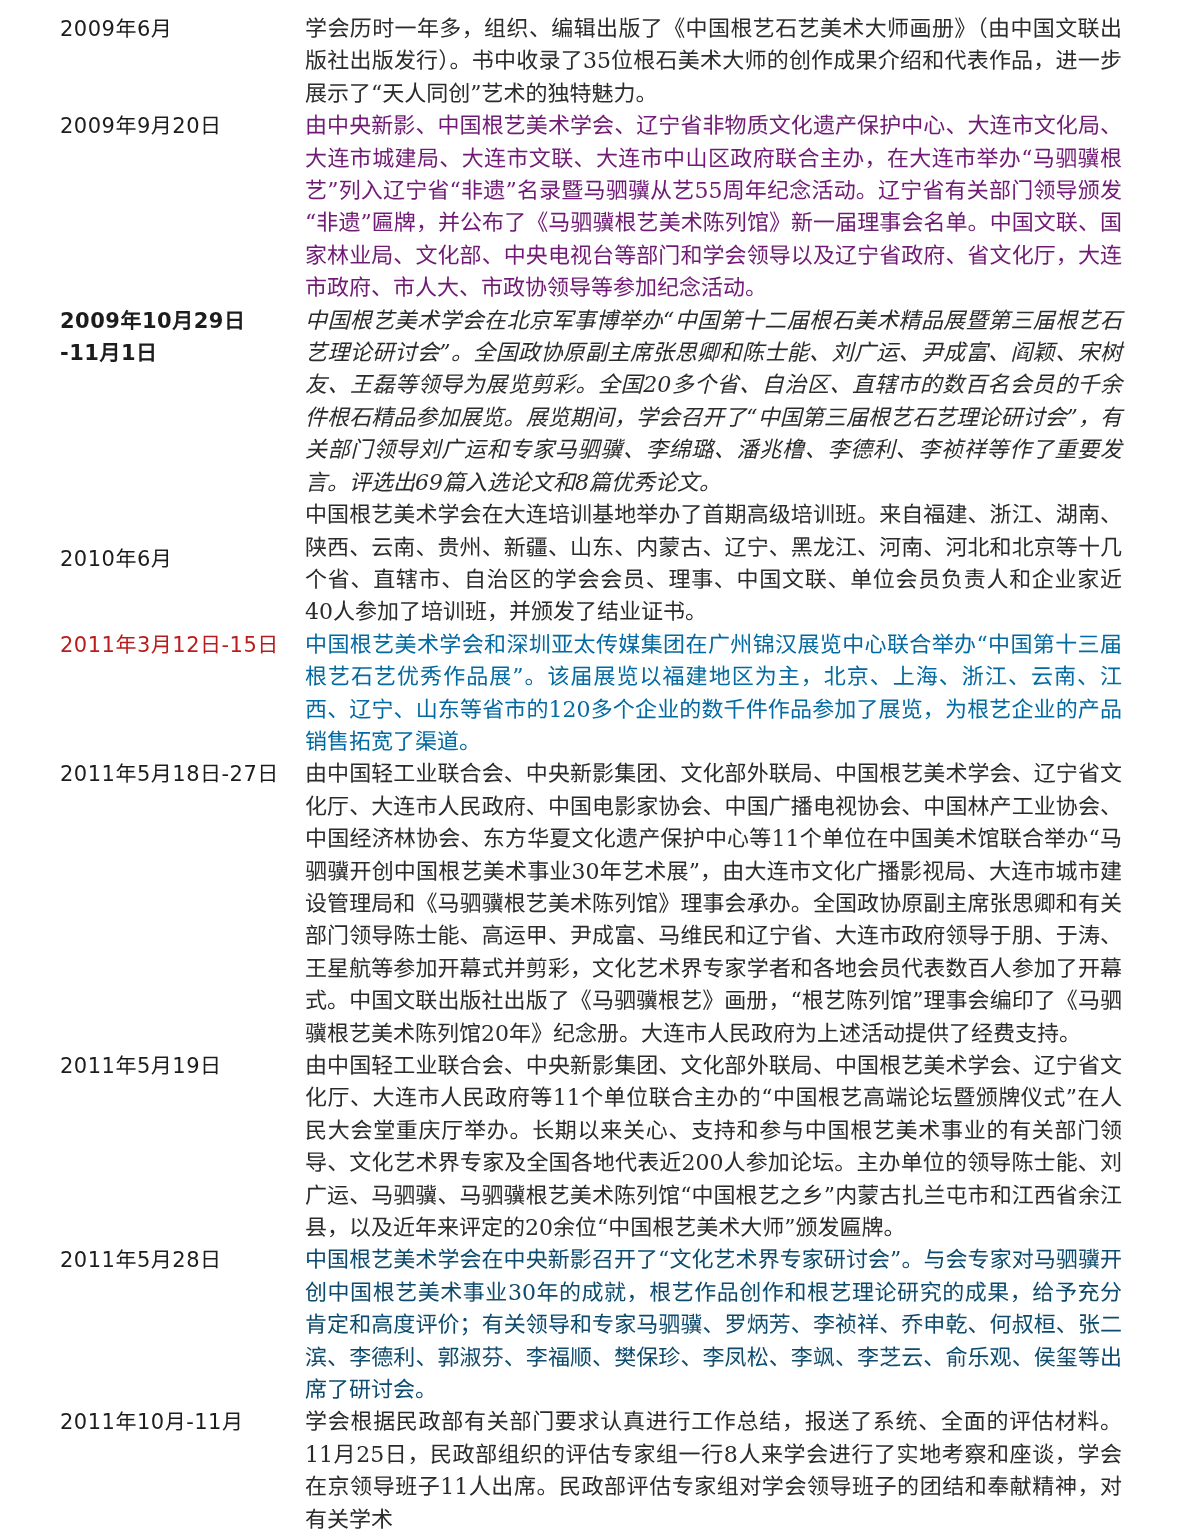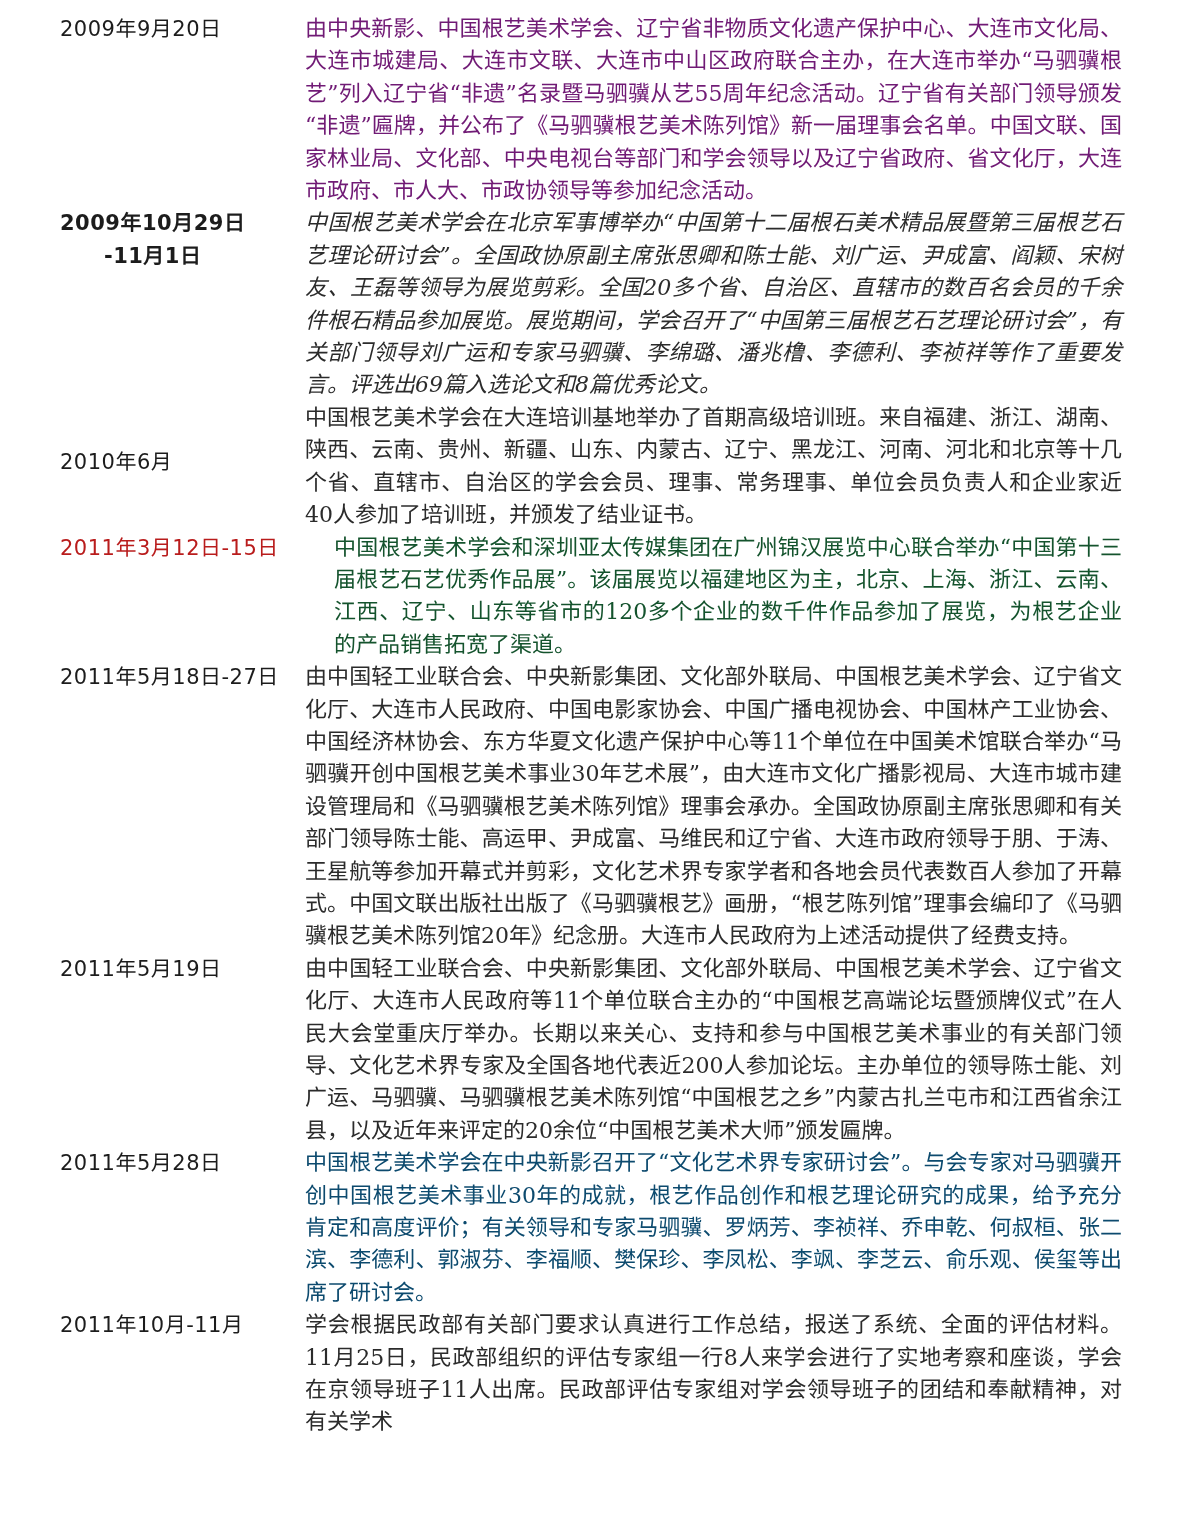--- a/index.html
+++ b/index.html
@@ -30,37 +30,46 @@
     line-height: 32.4px;
     color: #1c1c1c;
     letter-spacing: 0.5px;
     white-space: nowrap;
   }
   .date-block {
     display: inline-block;
     text-align: left;
   }
   .date-line2 {
-    text-align: center;
+    text-align: left;
   }
   .entry-text {
     flex: 1 1 auto;
     font-size: 22px;
     line-height: 32.4px;
     color: #2b2b2b;
     text-align: justify;
     text-justify: inter-character;
     overflow-wrap: anywhere;
   }
 </style>
 </head>
 <body style="background: rgb(255, 255, 255);">
 
 <div class="page">
   <div>
+  <div class="entry">
+    <div class="entry-date" style="color: rgb(28, 28, 28);">
+      <span class="date-block">
+        <div>2009年6月</div>
+        
+      </span>
+    </div>
+    <div class="entry-text" style="color: rgb(43, 43, 43);">学会历时一年多，组织、编辑出版了《中国根艺石艺美术大师画册》（由中国文联出版社出版发行）。书中收录了35位根石美术大师的创作成果介绍和代表作品，进一步展示了“天人同创”艺术的独特魅力。</div>
+  </div>
 
   <div class="entry">
     <div class="entry-date" style="color: rgb(28, 28, 28);">
       <span class="date-block">
         <div>2009年9月20日</div>
         
       </span>
     </div>
     <div class="entry-text" style="color: #701a75;">由中央新影、中国根艺美术学会、辽宁省非物质文化遗产保护中心、大连市文化局、大连市城建局、大连市文联、大连市中山区政府联合主办，在大连市举办“马驷骥根艺”列入辽宁省“非遗”名录暨马驷骥从艺55周年纪念活动。辽宁省有关部门领导颁发“非遗”匾牌，并公布了《马驷骥根艺美术陈列馆》新一届理事会名单。中国文联、国家林业局、文化部、中央电视台等部门和学会领导以及辽宁省政府、省文化厅，大连市政府、市人大、市政协领导等参加纪念活动。</div>
   </div>
@@ -75,31 +84,31 @@
     <div class="entry-text" style="color: rgb(43, 43, 43); font-style: italic;">中国根艺美术学会在北京军事博举办“中国第十二届根石美术精品展暨第三届根艺石艺理论研讨会”。全国政协原副主席张思卿和陈士能、刘广运、尹成富、阎颖、宋树友、王磊等领导为展览剪彩。全国20多个省、自治区、直辖市的数百名会员的千余件根石精品参加展览。展览期间，学会召开了“中国第三届根艺石艺理论研讨会”，有关部门领导刘广运和专家马驷骥、李绵璐、潘兆橹、李德利、李祯祥等作了重要发言。评选出69篇入选论文和8篇优秀论文。</div>
   </div>
 
   <div class="entry">
     <div class="entry-date" style="color: rgb(28, 28, 28); margin-top: 44px;">
       <span class="date-block">
         <div>2010年6月</div>
         
       </span>
     </div>
-    <div class="entry-text" style="color: rgb(43, 43, 43);">中国根艺美术学会在大连培训基地举办了首期高级培训班。来自福建、浙江、湖南、陕西、云南、贵州、新疆、山东、内蒙古、辽宁、黑龙江、河南、河北和北京等十几个省、直辖市、自治区的学会会员、理事、常务理事、单位会员负责人和企业家近40人参加了培训班，并颁发了结业证书。</div>
+    <div class="entry-text" style="color: rgb(43, 43, 43);">中国根艺美术学会在大连培训基地举办了首期高级培训班。来自福建、浙江、湖南、陕西、云南、贵州、新疆、山东、内蒙古、辽宁、黑龙江、河南、河北和北京等十几个省、直辖市、自治区的学会会员、理事、中国文联、单位会员负责人和企业家近40人参加了培训班，并颁发了结业证书。</div>
   </div>
 
   <div class="entry">
     <div class="entry-date" style="color: #b91c1c;">
       <span class="date-block">
         <div>2011年3月12日-15日</div>
         
       </span>
     </div>
-    <div class="entry-text" style="color: #14532d; margin-left: 29px;">中国根艺美术学会和深圳亚太传媒集团在广州锦汉展览中心联合举办“中国第十三届根艺石艺优秀作品展”。该届展览以福建地区为主，北京、上海、浙江、云南、江西、辽宁、山东等省市的120多个企业的数千件作品参加了展览，为根艺企业的产品销售拓宽了渠道。</div>
+    <div class="entry-text" style="color: #0369a1;">中国根艺美术学会和深圳亚太传媒集团在广州锦汉展览中心联合举办“中国第十三届根艺石艺优秀作品展”。该届展览以福建地区为主，北京、上海、浙江、云南、江西、辽宁、山东等省市的120多个企业的数千件作品参加了展览，为根艺企业的产品销售拓宽了渠道。</div>
   </div>
 
   <div class="entry">
     <div class="entry-date" style="color: rgb(28, 28, 28);">
       <span class="date-block">
         <div>2011年5月18日-27日</div>
         
       </span>
     </div>
     <div class="entry-text" style="color: rgb(43, 43, 43);">由中国轻工业联合会、中央新影集团、文化部外联局、中国根艺美术学会、辽宁省文化厅、大连市人民政府、中国电影家协会、中国广播电视协会、中国林产工业协会、中国经济林协会、东方华夏文化遗产保护中心等11个单位在中国美术馆联合举办“马驷骥开创中国根艺美术事业30年艺术展”，由大连市文化广播影视局、大连市城市建设管理局和《马驷骥根艺美术陈列馆》理事会承办。全国政协原副主席张思卿和有关部门领导陈士能、高运甲、尹成富、马维民和辽宁省、大连市政府领导于朋、于涛、王星航等参加开幕式并剪彩，文化艺术界专家学者和各地会员代表数百人参加了开幕式。中国文联出版社出版了《马驷骥根艺》画册，“根艺陈列馆”理事会编印了《马驷骥根艺美术陈列馆20年》纪念册。大连市人民政府为上述活动提供了经费支持。</div>

